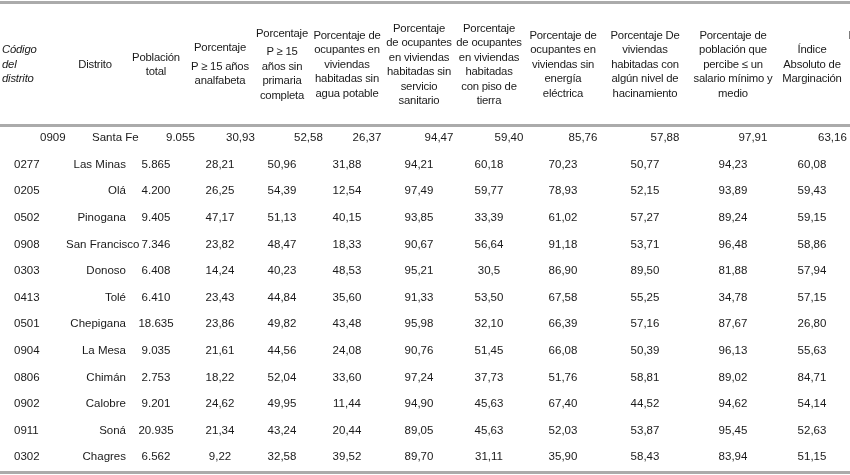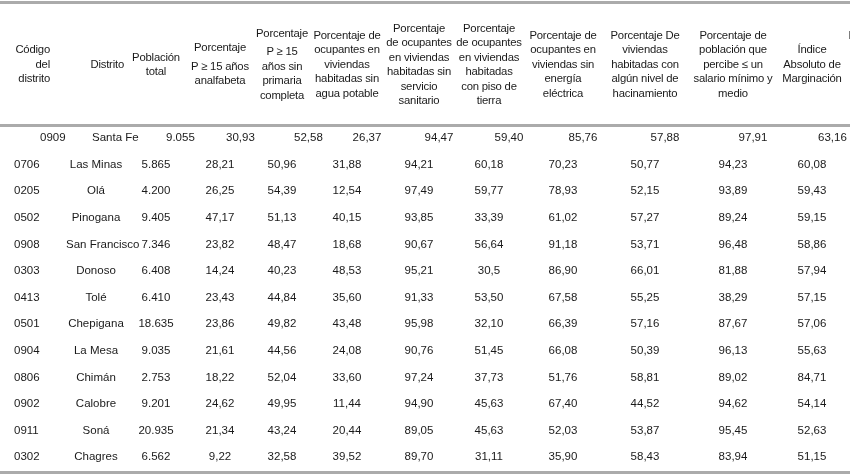--- a/index.html
+++ b/index.html
@@ -9,24 +9,24 @@
   .rule.top { top: 1px; }
   .rule.mid { top: 124px; }
   .rule.bot { top: 471px; }
   table { position: absolute; left: 0; top: 4px; width: 850px; border-collapse: collapse;
           table-layout: fixed; font-size: 11.5px; }
   th { font-weight: normal; font-size: 11.3px; line-height: 14.5px; text-align: center;
        vertical-align: middle; padding: 0 2px; height: 120px; letter-spacing: -0.2px; }
   th .sub { display: block; margin-top: 4px; }
   tbody td { height: 26.6px; padding: 0; text-align: center; vertical-align: middle; white-space: nowrap; }
   tbody tr:first-child td { padding-top: 0; padding-left: 40px; }
-  td.left { text-align: center; padding-left: 14px; }
+  td.left { text-align: right; padding-left: 14px; }
   td.code { text-align: left; padding-left: 14px; }
-  th.code-h { text-align: right; }
-  th.dist-h { text-align: right; padding-left: 14px; }
+  th.code-h { text-align: left; font-style: italic; }
+  th.dist-h { text-align: center; padding-left: 14px; }
 </style>
 </head>
 <body>
 
 <div class="rule top"></div>
 <div class="rule mid"></div>
 <div class="rule bot"></div>
 
 <table>
   <colgroup>
@@ -71,21 +71,21 @@
         <td>26,37</td>
         <td>94,47</td>
         <td>59,40</td>
         <td>85,76</td>
         <td>57,88</td>
         <td>97,91</td>
         <td>63,16</td>
         <td>13</td>
       </tr>
       <tr>
-        <td class="code">0706</td>
+        <td class="code">0277</td>
         <td class="left">Las Minas</td>
         <td>5.865</td>
         <td>28,21</td>
         <td>50,96</td>
         <td>31,88</td>
         <td>94,21</td>
         <td>60,18</td>
         <td>70,23</td>
         <td>50,77</td>
         <td>94,23</td>
@@ -121,72 +121,72 @@
         <td>89,24</td>
         <td>59,15</td>
         <td>16</td>
       </tr>
       <tr>
         <td class="code">0908</td>
         <td class="left">San Francisco</td>
         <td>7.346</td>
         <td>23,82</td>
         <td>48,47</td>
-        <td>18,68</td>
+        <td>18,33</td>
         <td>90,67</td>
         <td>56,64</td>
         <td>91,18</td>
         <td>53,71</td>
         <td>96,48</td>
         <td>58,86</td>
         <td>17</td>
       </tr>
       <tr>
         <td class="code">0303</td>
         <td class="left">Donoso</td>
         <td>6.408</td>
         <td>14,24</td>
         <td>40,23</td>
         <td>48,53</td>
         <td>95,21</td>
         <td>30,5</td>
         <td>86,90</td>
-        <td>66,01</td>
+        <td>89,50</td>
         <td>81,88</td>
         <td>57,94</td>
         <td>18</td>
       </tr>
       <tr>
         <td class="code">0413</td>
         <td class="left">Tolé</td>
         <td>6.410</td>
         <td>23,43</td>
         <td>44,84</td>
         <td>35,60</td>
         <td>91,33</td>
         <td>53,50</td>
         <td>67,58</td>
         <td>55,25</td>
-        <td>38,29</td>
+        <td>34,78</td>
         <td>57,15</td>
         <td>19</td>
       </tr>
       <tr>
         <td class="code">0501</td>
         <td class="left">Chepigana</td>
         <td>18.635</td>
         <td>23,86</td>
         <td>49,82</td>
         <td>43,48</td>
         <td>95,98</td>
         <td>32,10</td>
         <td>66,39</td>
         <td>57,16</td>
         <td>87,67</td>
-        <td>57,06</td>
+        <td>26,80</td>
         <td>20</td>
       </tr>
       <tr>
         <td class="code">0904</td>
         <td class="left">La Mesa</td>
         <td>9.035</td>
         <td>21,61</td>
         <td>44,56</td>
         <td>24,08</td>
         <td>90,76</td>

